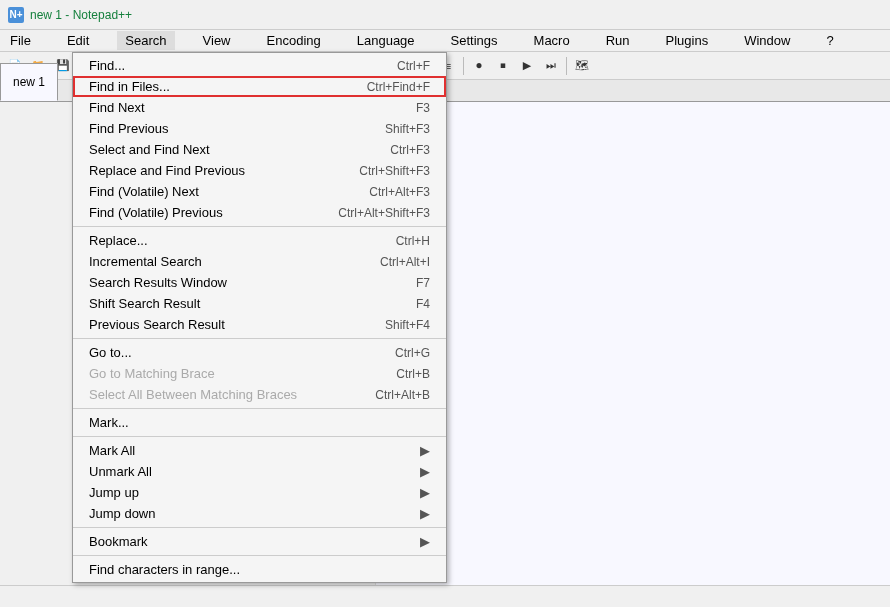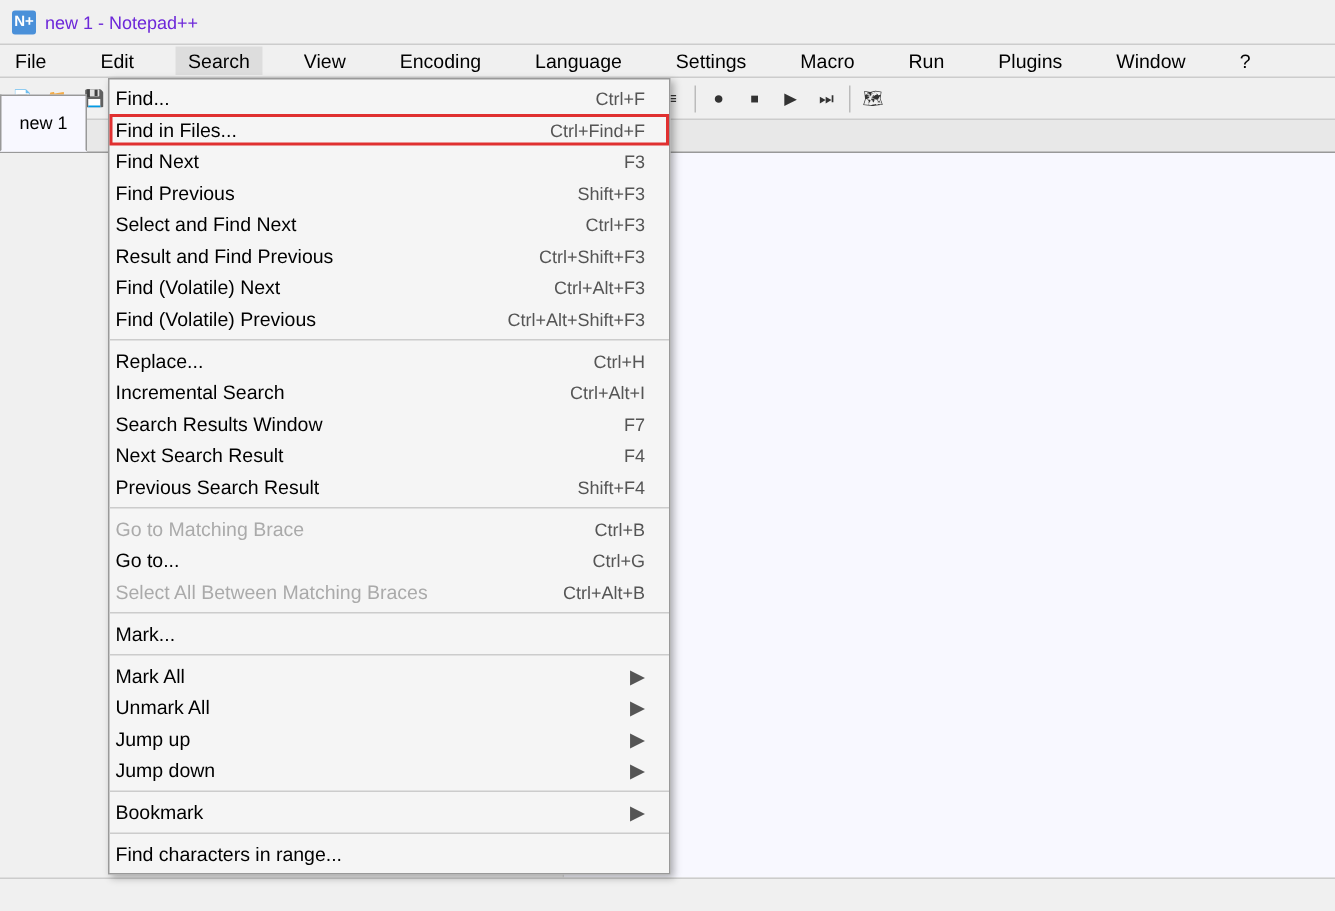--- a/index.html
+++ b/index.html
@@ -30,21 +30,21 @@
       border-radius: 2px;
       display: flex;
       align-items: center;
       justify-content: center;
       color: white;
       font-size: 10px;
       font-weight: bold;
     }
     .title-bar-text {
       font-size: 12px;
-      color: #6d28d9;
+      color: #15803d;
     }
 
     
     .menu-bar {
       background: #f0f0f0;
       height: 22px;
       display: flex;
       align-items: center;
       padding: 0 2px;
       border-bottom: 1px solid #ccc;
@@ -107,21 +107,21 @@
     .menu-section-divider {
       height: 1px;
       background: #ccc;
       margin: 3px 0;
     }
 
     .dropdown-item {
       display: flex;
       justify-content: space-between;
       align-items: center;
-      padding: 3px 16px 3px 4px;
+      padding: 3px 16px 3px 16px;
       cursor: pointer;
       color: #000;
       white-space: nowrap;
     }
     .dropdown-item.highlighted {
       background: transparent;
       outline: 2px solid #e03030;
       outline-offset: -2px;
       gap: 13px;
     }
@@ -266,21 +266,21 @@
     </div>
     <div class="dropdown-item">
       <span class="item-label">Find Previous</span>
       <span class="item-shortcut">Shift+F3</span>
     </div>
     <div class="dropdown-item">
       <span class="item-label">Select and Find Next</span>
       <span class="item-shortcut">Ctrl+F3</span>
     </div>
     <div class="dropdown-item">
-      <span class="item-label">Result and Find Previous</span>
+      <span class="item-label">Replace and Find Previous</span>
       <span class="item-shortcut">Ctrl+Shift+F3</span>
     </div>
     <div class="dropdown-item">
       <span class="item-label">Find (Volatile) Next</span>
       <span class="item-shortcut">Ctrl+Alt+F3</span>
     </div>
     <div class="dropdown-item">
       <span class="item-label">Find (Volatile) Previous</span>
       <span class="item-shortcut">Ctrl+Alt+Shift+F3</span>
     </div>
@@ -291,36 +291,36 @@
     </div>
     <div class="dropdown-item">
       <span class="item-label">Incremental Search</span>
       <span class="item-shortcut">Ctrl+Alt+I</span>
     </div>
     <div class="dropdown-item">
       <span class="item-label">Search Results Window</span>
       <span class="item-shortcut">F7</span>
     </div>
     <div class="dropdown-item">
-      <span class="item-label">Next Search Result</span>
+      <span class="item-label">Shift Search Result</span>
       <span class="item-shortcut">F4</span>
     </div>
     <div class="dropdown-item">
       <span class="item-label">Previous Search Result</span>
       <span class="item-shortcut">Shift+F4</span>
     </div>
     <div class="menu-section-divider"></div>
+    <div class="dropdown-item">
+      <span class="item-label">Go to...</span>
+      <span class="item-shortcut">Ctrl+G</span>
+    </div>
     <div class="dropdown-item disabled">
       <span class="item-label">Go to Matching Brace</span>
       <span class="item-shortcut">Ctrl+B</span>
     </div>
-    <div class="dropdown-item">
-      <span class="item-label">Go to...</span>
-      <span class="item-shortcut">Ctrl+G</span>
-    </div>
     <div class="dropdown-item disabled">
       <span class="item-label">Select All Between Matching Braces</span>
       <span class="item-shortcut">Ctrl+Alt+B</span>
     </div>
     <div class="menu-section-divider"></div>
     <div class="dropdown-item">
       <span class="item-label">Mark...</span>
     </div>
     <div class="menu-section-divider"></div>
     <div class="dropdown-item">

